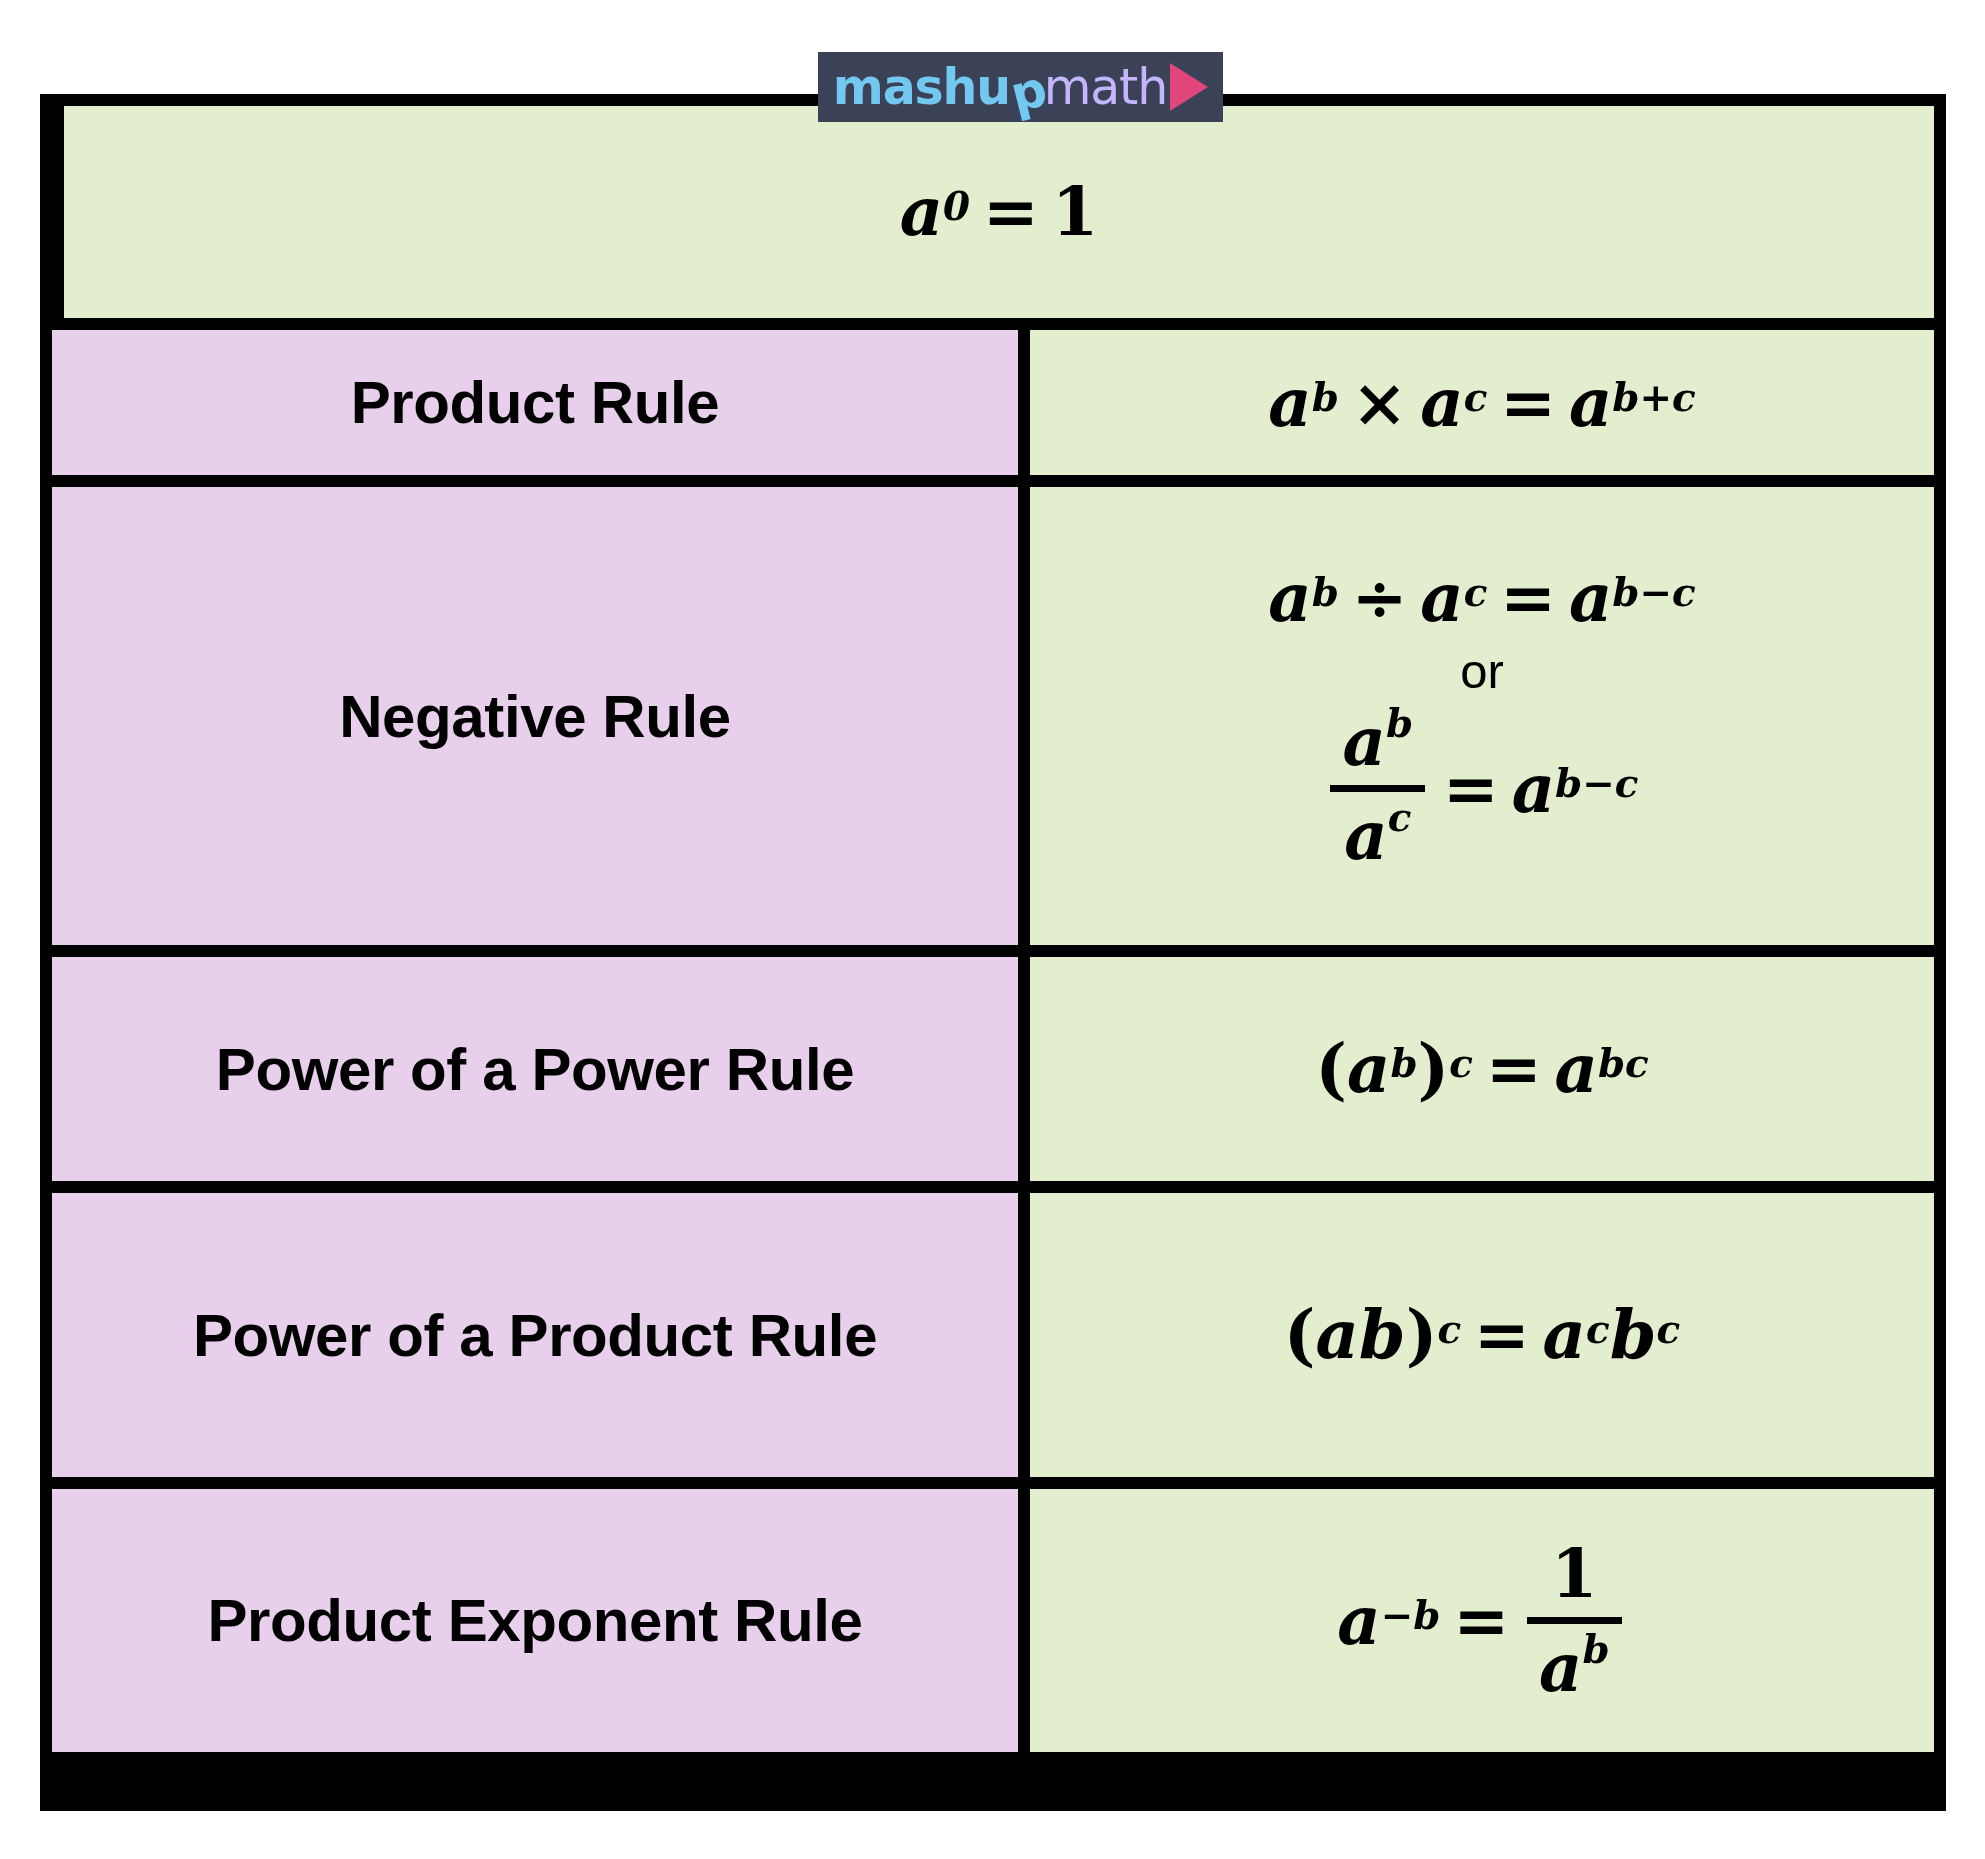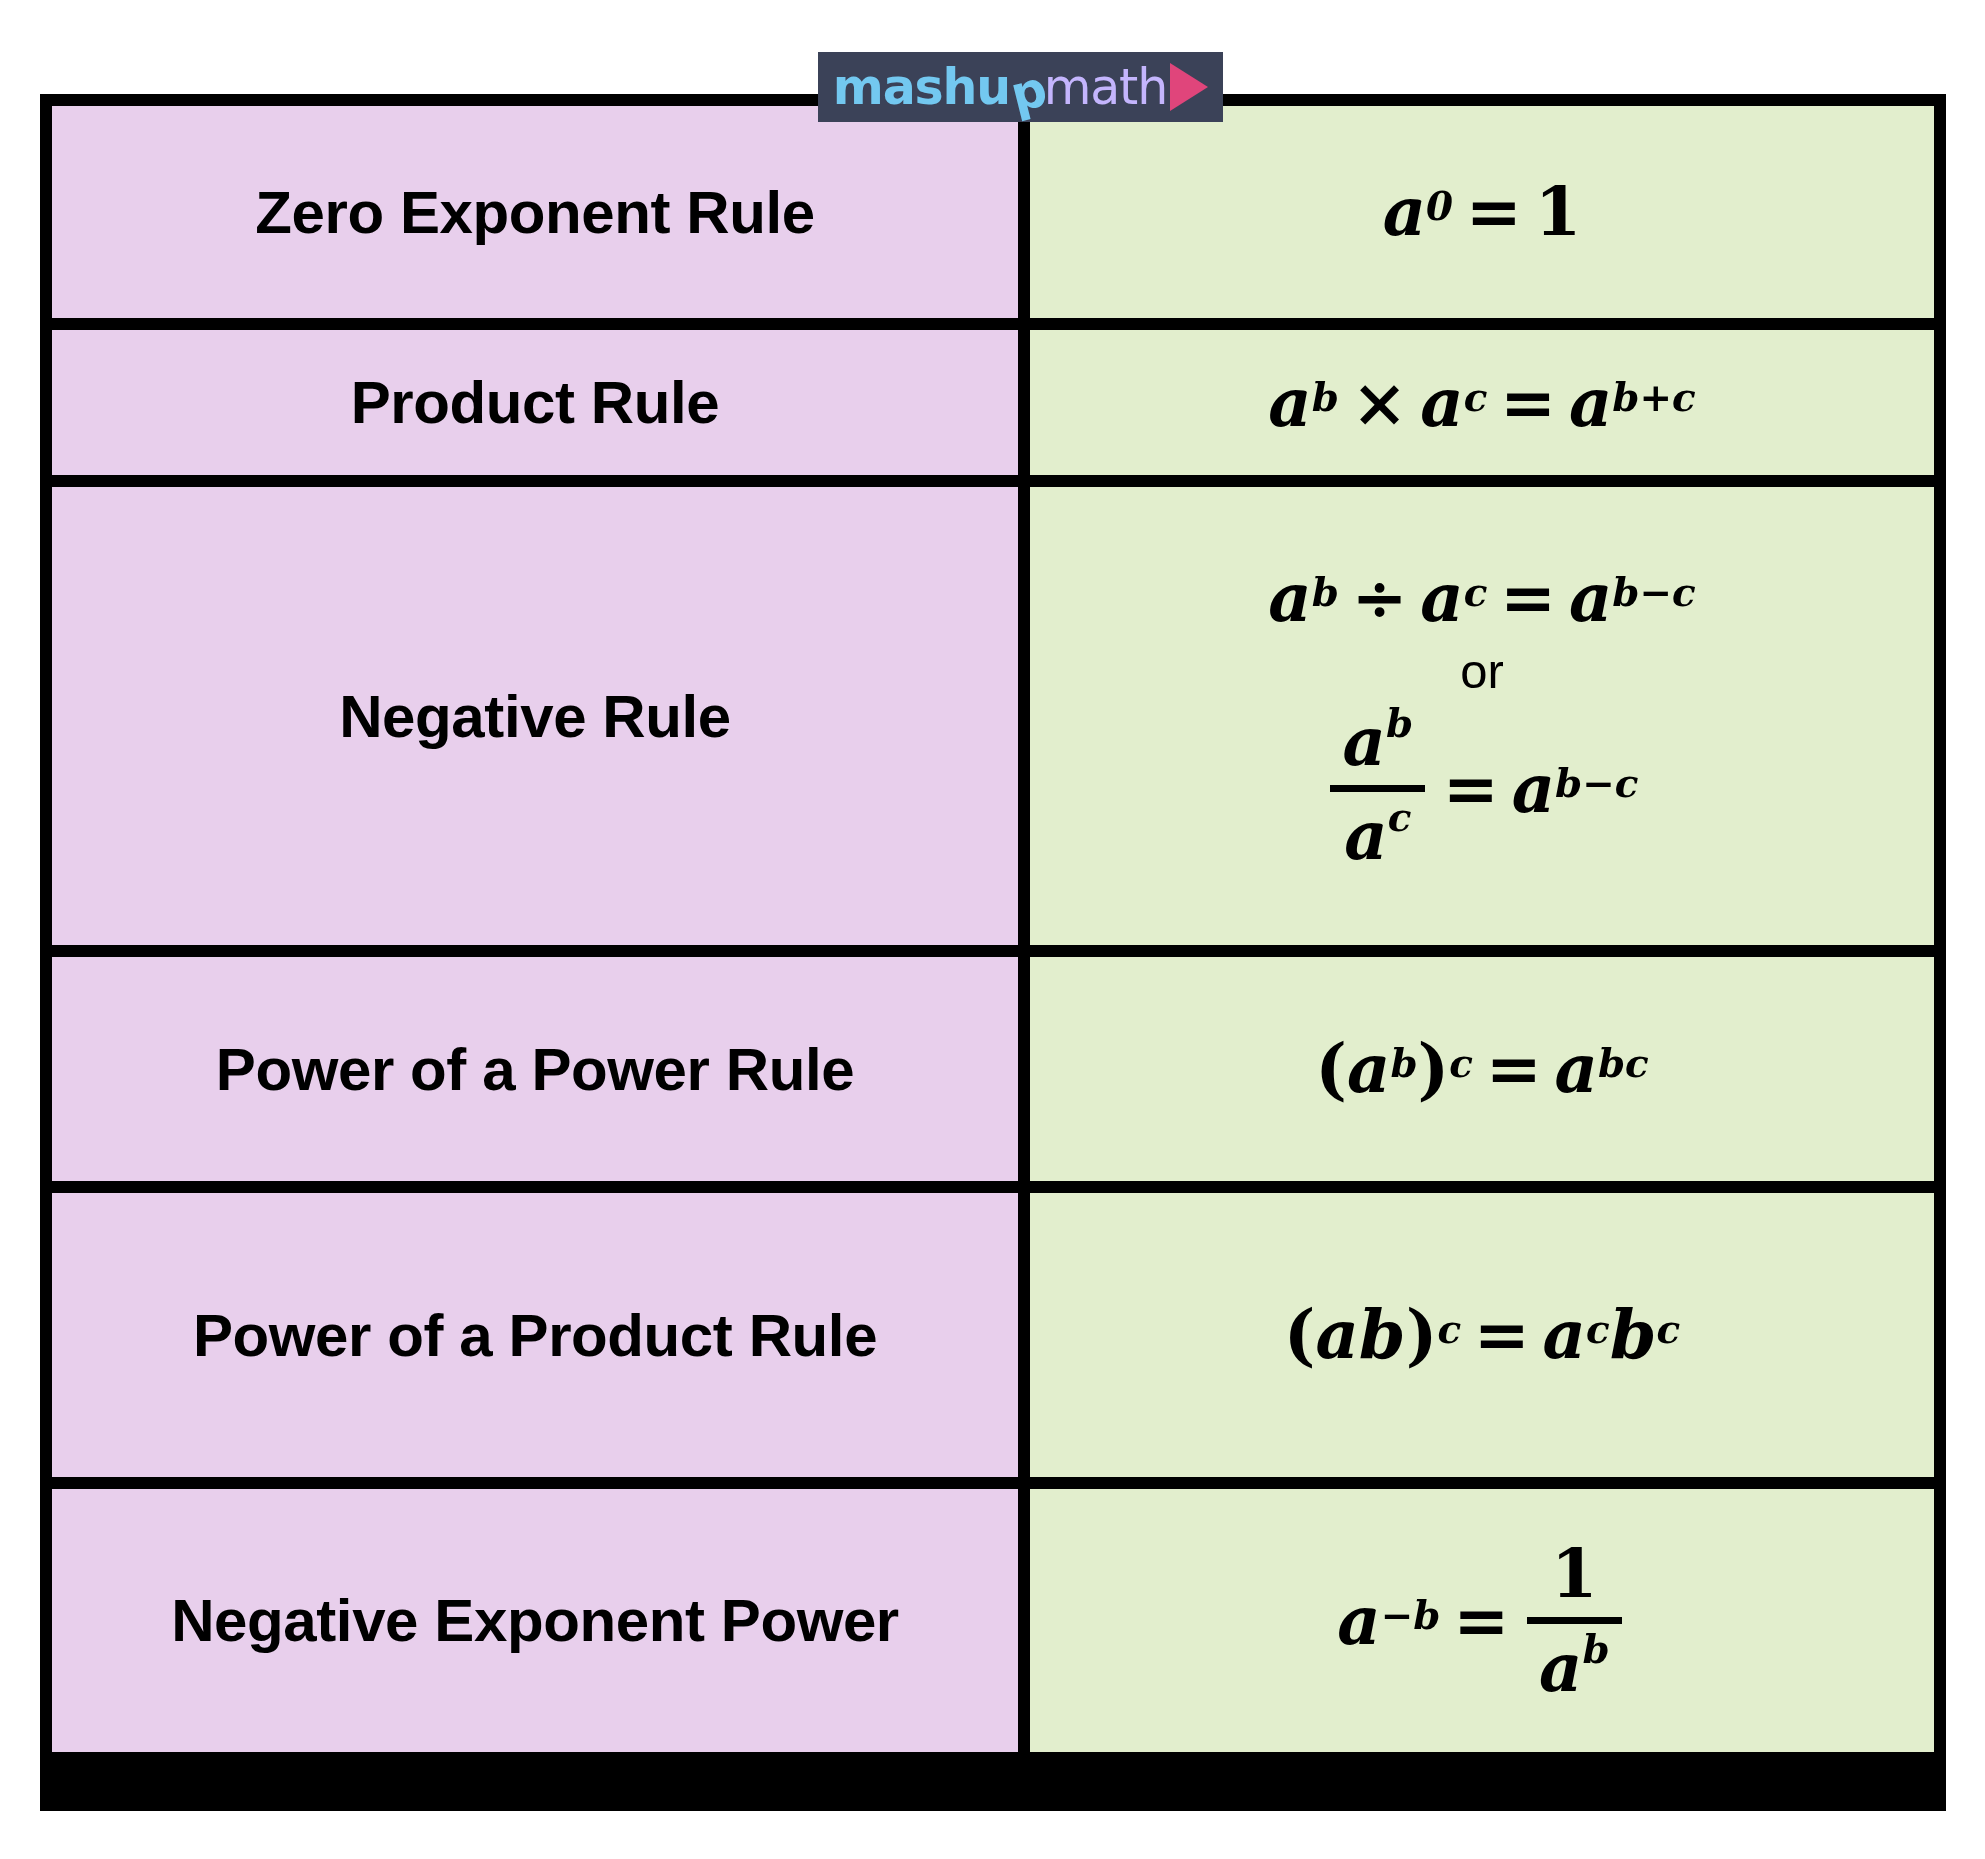--- a/index.html
+++ b/index.html
@@ -193,23 +193,20 @@
 <body>
 
 <div id="logo-bar">
   <span class="logo-text"><span class="logo-mashup"><span>mashu</span><span class="tilt">p</span></span><span class="logo-math">math</span></span>
   <span id="logo-triangle"></span>
 </div>
 
 <div id="rules-table">
 
   <div class="rule-row row-h1">
-    <div class="cell-name">
-      <span class="rule-label">Zero Exponent Rule</span>
-    </div>
     <div class="cell-formula">
       <span class="math">
           <span>a</span>
           <sup>0</sup>
           <span class="op">=</span>
           <span class="num">1</span>
         </span>
     </div>
   </div>
 
@@ -294,21 +291,21 @@
           <span>a</span>
           <sup>c</sup>
           <span>b</span>
           <sup>c</sup>
         </span>
     </div>
   </div>
 
   <div class="rule-row row-h6">
     <div class="cell-name">
-      <span class="rule-label">Negative Exponent Power</span>
+      <span class="rule-label">Product Exponent Rule</span>
     </div>
     <div class="cell-formula">
       <span class="math">
           <span>a</span>
           <sup><span class="signop">−</span><span>b</span></sup>
           <span class="op">=</span>
           <span class="frac">
             <span class="fnum num">1</span>
             <span class="fbar"></span>
             <span class="fden"><span>a</span><sup>b</sup></span>

